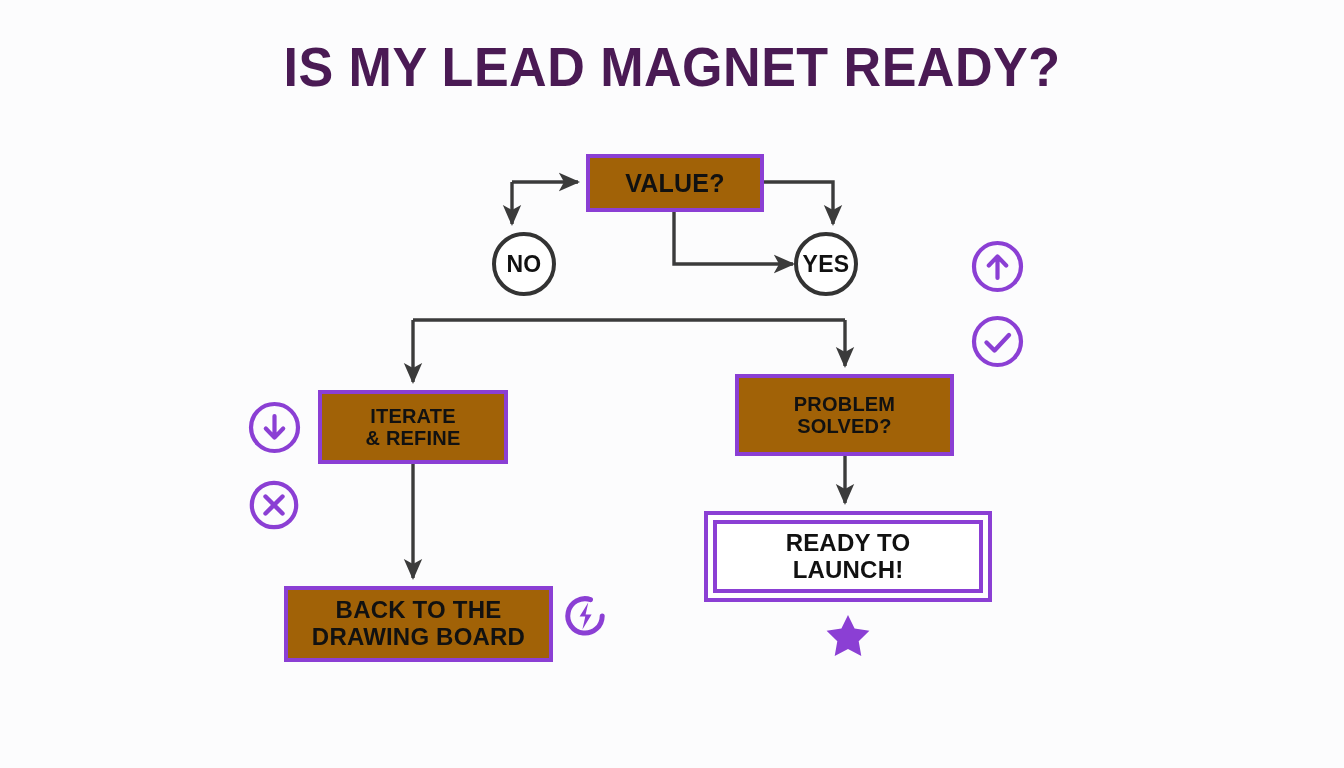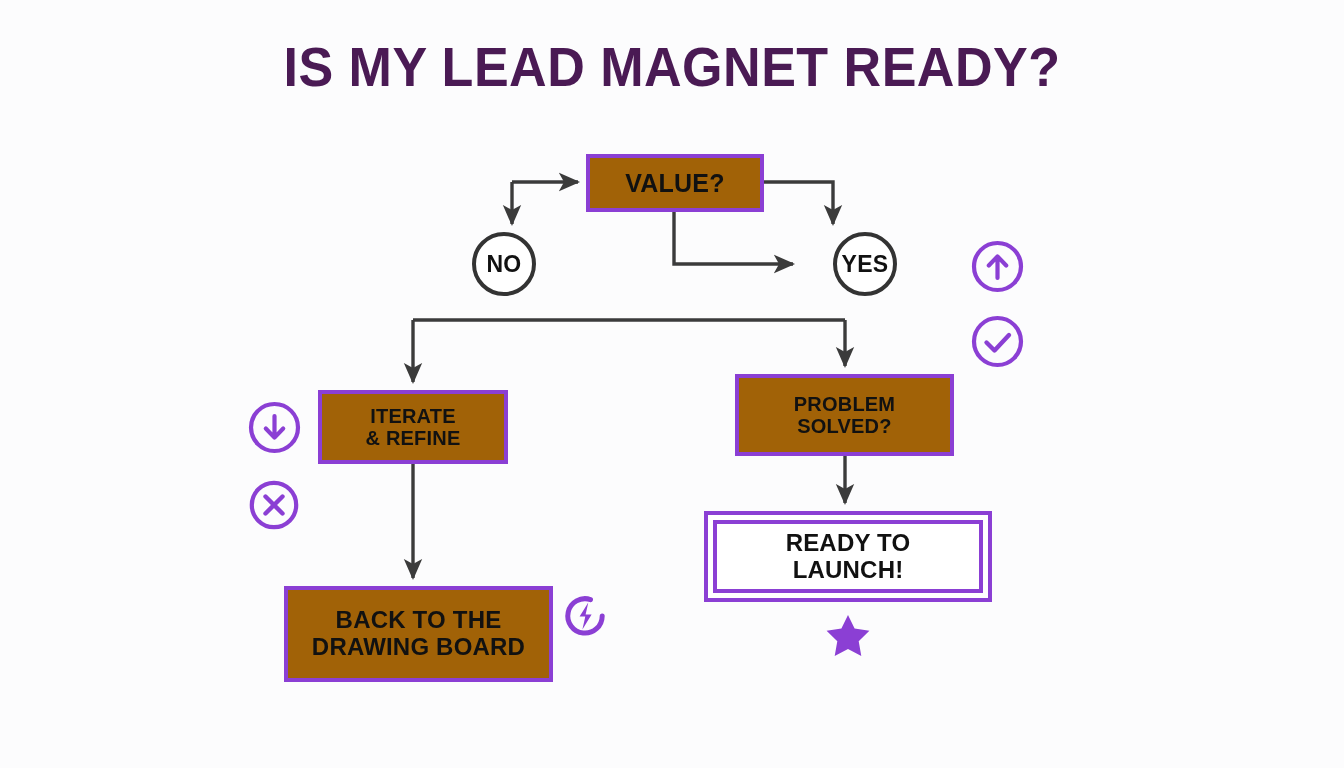--- a/index.html
+++ b/index.html
@@ -84,21 +84,21 @@
     top: 374px;
     width: 219px;
     height: 82px;
     font-size: 20px;
   }
 
   #box-back {
     left: 284px;
     top: 586px;
     width: 269px;
-    height: 96px;
+    height: 76px;
     font-size: 24px;
   }
 
   
   #box-launch {
     left: 704px;
     top: 511px;
     width: 288px;
     height: 91px;
     border: 4px solid #8b3fd4;
@@ -130,27 +130,27 @@
     background: #ffffff;
     display: flex;
     align-items: center;
     justify-content: center;
     font-weight: bold;
     font-size: 23px;
     color: #111111;
     letter-spacing: 0.3px;
   }
   #circle-no {
-    left: 472px;
+    left: 492px;
     top: 232px;
     width: 64px;
     height: 64px;
   }
   #circle-yes {
-    left: 833px;
+    left: 794px;
     top: 232px;
     width: 64px;
     height: 64px;
   }
 
   
   .deco-icon {
     position: absolute;
     line-height: 0;
   }

